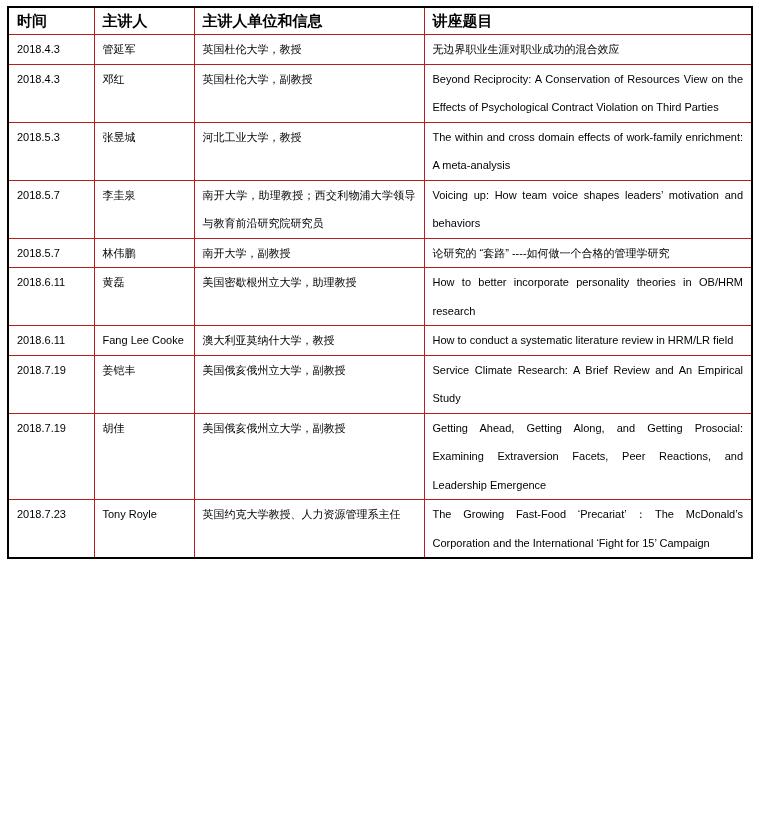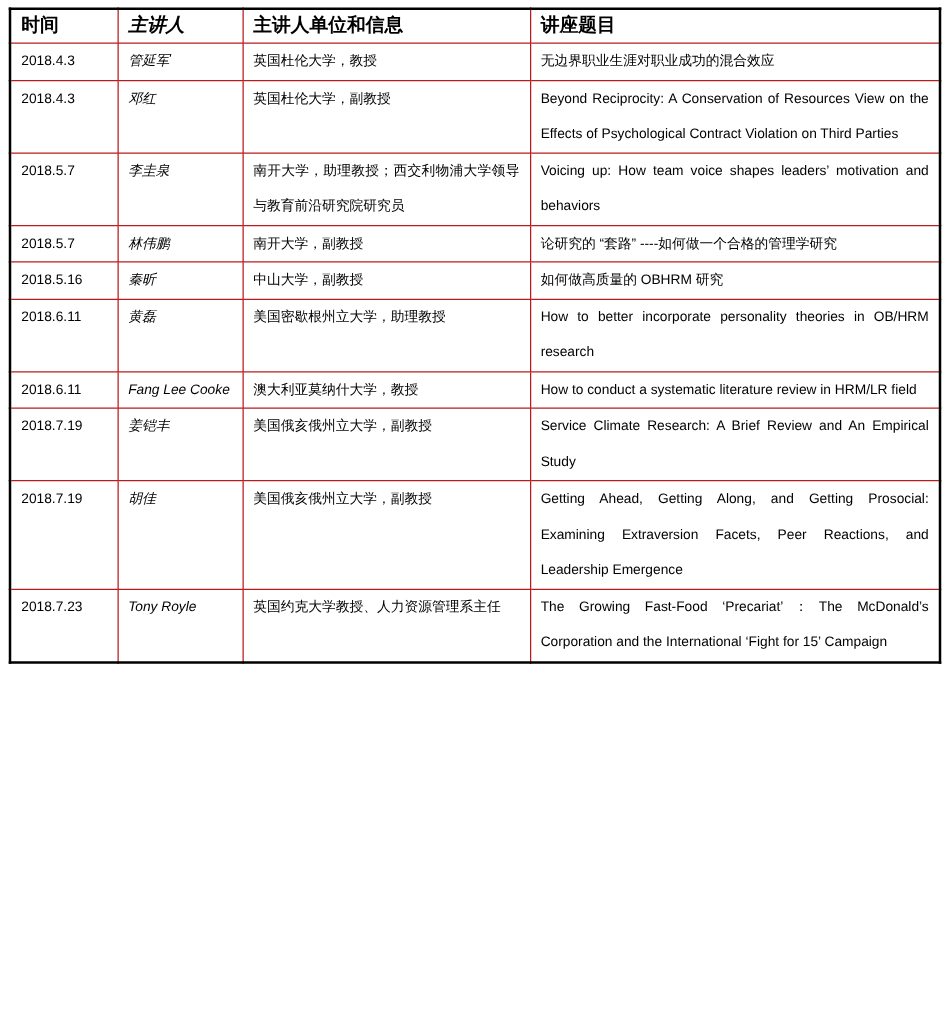--- a/index.html
+++ b/index.html
@@ -36,21 +36,21 @@
     line-height: 26px;
     height: 27px;
     white-space: nowrap;
   }
   td {
     font-size: 11px;
     font-weight: normal;
     line-height: 28.5px;
   }
   .col1 { width: 86px; }
-  .col2 { width: 100px; font-style: italic; }
+  .col2 { width: 100px; }
   .col3 { width: 230px; }
   .col4 { width: 328px; }
   td.col1 { text-align: left; white-space: nowrap; }
   td.col2, td.col3, td.col4 { text-align: justify; }
 </style>
 </head>
 <body>
 
 <div class="page">
   <table class="lecture-table">
@@ -75,36 +75,36 @@
           <td class="col3">英国杜伦大学，教授</td>
           <td class="col4">无边界职业生涯对职业成功的混合效应</td>
         </tr>
         <tr>
           <td class="col1">2018.4.3</td>
           <td class="col2">邓红</td>
           <td class="col3">英国杜伦大学，副教授</td>
           <td class="col4">Beyond Reciprocity: A Conservation of Resources View on the Effects of Psychological Contract Violation on Third Parties</td>
         </tr>
         <tr>
+          <td class="col1">2018.5.3</td>
+          <td class="col2">张昱城</td>
+          <td class="col3">河北工业大学，教授</td>
+          <td class="col4">The within and cross domain effects of work-family enrichment: A meta-analysis</td>
+        </tr>
+        <tr>
           <td class="col1">2018.5.7</td>
           <td class="col2">李圭泉</td>
           <td class="col3">南开大学，助理教授；西交利物浦大学领导与教育前沿研究院研究员</td>
           <td class="col4">Voicing up: How team voice shapes leaders’ motivation and behaviors</td>
         </tr>
         <tr>
           <td class="col1">2018.5.7</td>
           <td class="col2">林伟鹏</td>
           <td class="col3">南开大学，副教授</td>
           <td class="col4">论研究的 “套路” ----如何做一个合格的管理学研究</td>
-        </tr>
-        <tr>
-          <td class="col1">2018.5.16</td>
-          <td class="col2">秦昕</td>
-          <td class="col3">中山大学，副教授</td>
-          <td class="col4">如何做高质量的 OBHRM 研究</td>
         </tr>
         <tr>
           <td class="col1">2018.6.11</td>
           <td class="col2">黄磊</td>
           <td class="col3">美国密歇根州立大学，助理教授</td>
           <td class="col4">How to better incorporate personality theories in OB/HRM research</td>
         </tr>
         <tr>
           <td class="col1">2018.6.11</td>
           <td class="col2">Fang Lee Cooke</td>

